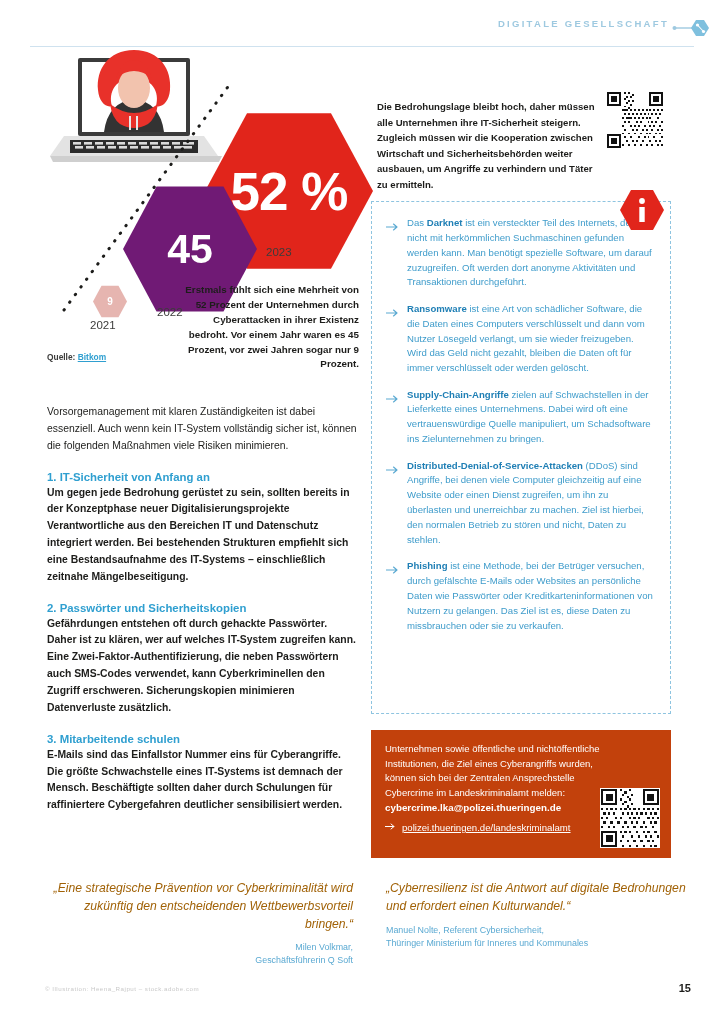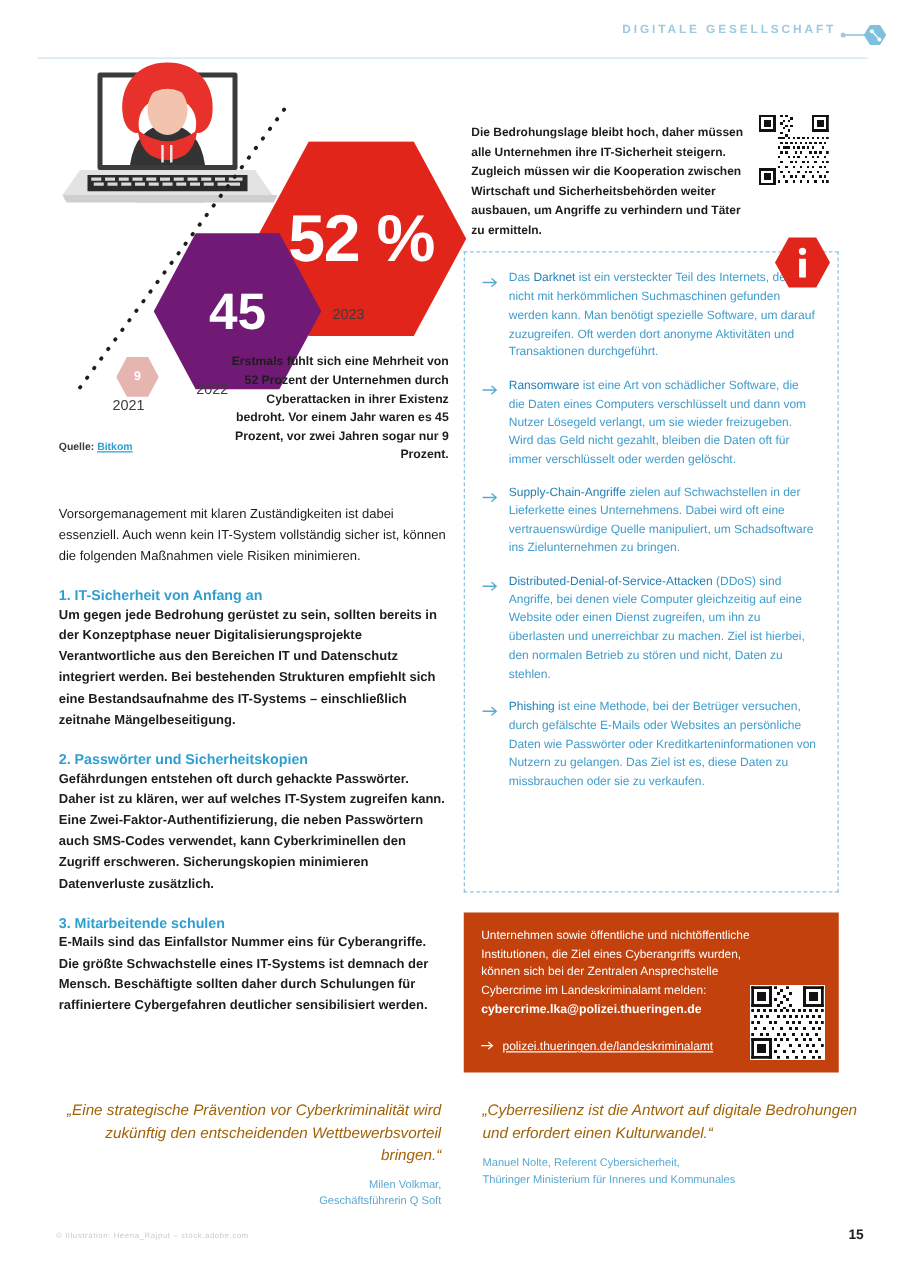--- a/index.html
+++ b/index.html
@@ -83,21 +83,21 @@
   .glossary {
     position: absolute; left: 371px; top: 201px; width: 300px; height: 513px;
     border: 1.4px dashed #8ec4e0;
   }
   .gl-inner { padding: 14px 16px 10px 14px; }
   .gl-item { display: flex; gap: 7px; margin-bottom: 11.5px; }
   .gl-arrow { flex: 0 0 14px; padding-top: 2px; }
   .gl-text {
     font-size: 9.6px; line-height: 1.55; color: #3f9ccb;
   }
-  .gl-text b { color: #1f7fb5; font-weight: 400; }
+  .gl-text b { color: #1f7fb5; font-weight: 700; }
 
   .info-hex {
     position: absolute; left: 619px; top: 188px; width: 46px; height: 44px;
   }
 
   
   .body-col { position: absolute; left: 47px; top: 404px; width: 310px; }
   .body-p {
     font-size: 10.4px; line-height: 1.62; color: #1d1d1b; margin-bottom: 16px;
   }
@@ -112,21 +112,21 @@
   
   .contact {
     position: absolute; left: 371px; top: 730px; width: 300px; height: 128px;
     background: #c2410c; color: #ffffff;
     padding: 12px 14px;
   }
   .contact-p { font-size: 9.5px; line-height: 1.55; width: 215px; }
   .contact-tel { font-size: 9.8px; font-weight: 700; margin-top: 8px; }
   .contact-mail { font-size: 9.8px; font-weight: 700; margin-top: 1px; }
   .contact-link {
-    font-size: 9.6px; margin-top: 19px; display: flex; align-items: center; gap: 5px;
+    font-size: 9.6px; margin-top: 9px; display: flex; align-items: center; gap: 5px;
   }
   .contact-link span.u { text-decoration: underline; }
   .qr-contact {
     position: absolute; right: 11px; bottom: 10px; width: 60px; height: 60px;
     background: #fff; padding: 1px;
   }
 
   
   .quote-left {
     position: absolute; left: 47px; top: 880px; width: 306px; text-align: right;

